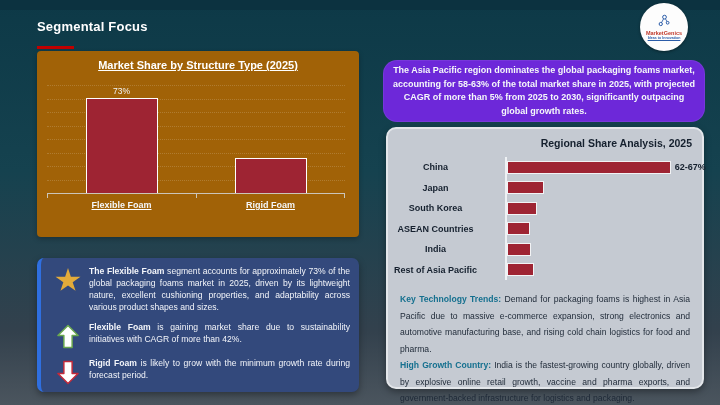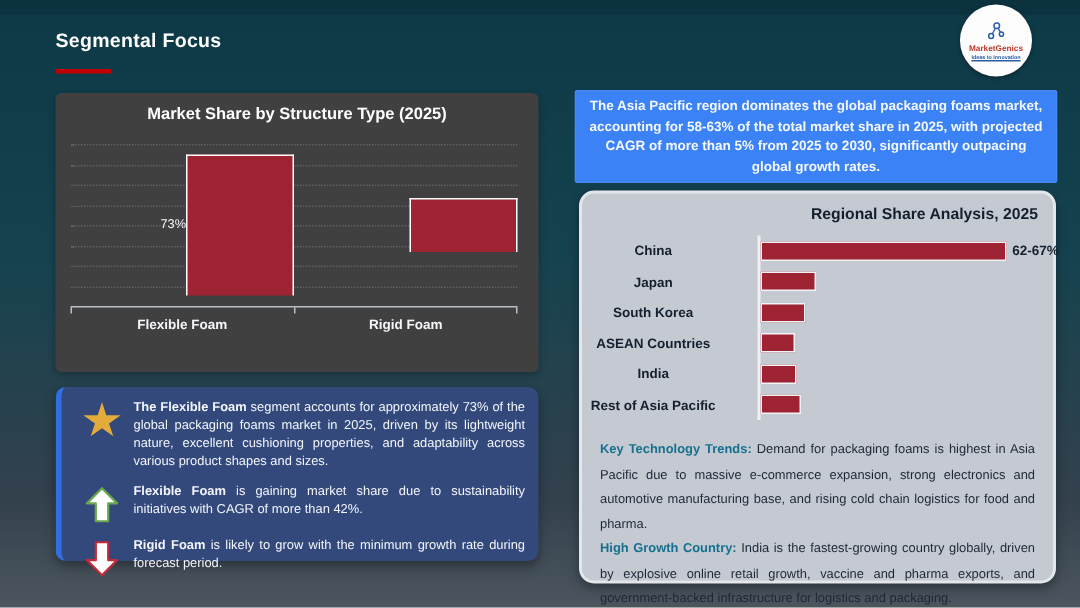--- a/index.html
+++ b/index.html
@@ -14,51 +14,51 @@
   .title { position:absolute; left:37px; top:19px; font-size:13px; font-weight:700; letter-spacing:.2px; }
   .title-underline { position:absolute; left:37px; top:46px; width:37px; height:3px; }
 
   .logo { position:absolute; left:640px; top:3px; width:48px; height:48px; border-radius:50%;
           background:#fdfdfd; display:flex; flex-direction:column; align-items:center; justify-content:center;
           box-shadow:0 1px 3px rgba(0,0,0,.4); }
   .logo .brand { font-size:5.5px; font-weight:700; color:#c0392b; margin-top:1px; }
   .logo .tagline { font-size:3.6px; font-weight:700; color:#2b5ca8; text-decoration:underline; }
 
   
-  .vpanel { position:absolute; left:37px; top:62px; width:322px; height:186px;
-            background:#404040; border-radius:4px; box-shadow:0 2px 5px rgba(0,0,0,.25); }
+  .vpanel { position:absolute; left:37px; top:51px; width:322px; height:186px;
+            background:#a16207; border-radius:4px; box-shadow:0 2px 5px rgba(0,0,0,.25);text-decoration:underline; }
   .vpanel-title { text-align:center; font-size:11px; font-weight:700; margin-top:8px; }
   .vplot { position:relative; margin:14px 14px 0 10px; height:108px; }
   .vgrid { position:absolute; inset:0; display:flex; flex-direction:column; }
   .vgrid .gl { flex:1; border-top:1px dotted rgba(255,255,255,.17); }
   .vbars { position:absolute; inset:0; display:flex; }
-  .vcol { flex:1; display:flex; flex-direction:row; justify-content:flex-end; align-items:center; }
+  .vcol { flex:1; display:flex; flex-direction:column; justify-content:flex-end; align-items:center; }
   .vbar-label { font-size:8.5px; color:#f2f5f8; margin-bottom:2px; }
   .vbar-fill { width:72px; background:#9e2433; border:1.5px solid #fff; border-bottom:none; }
   .vaxis { position:relative; margin:0 14px 0 10px; border-top:1px solid rgba(214,223,231,.8); height:4px; }
   .vaxis i { position:absolute; top:0; width:1px; height:4px; background:rgba(214,223,231,.8); }
   .vaxis i.t1{left:0;} .vaxis i.t2{left:50%;} .vaxis i.t3{right:0;}
   .vcats { display:flex; margin:3px 14px 0 10px; }
   .vcats span { flex:1; text-align:center; font-size:9px; font-weight:700; color:#f4f6f9; }
 
   
-  .infobox { position:absolute; left:37px; top:258px; width:322px; height:116px;
+  .infobox { position:absolute; left:37px; top:258px; width:322px; height:134px;
              background:#33497c; border-left:4px solid #2f6fe0; border-radius:7px;
              box-shadow:0 3px 7px rgba(0,0,0,.35); padding:8px 9px 6px 6px;
              display:flex; flex-direction:column; gap:9px; }
   .irow { display:flex; align-items:flex-start; }
   .icell { width:42px; flex:0 0 42px; display:flex; justify-content:center; padding-top:2px; }
   .itext { flex:1; font-size:8.6px; line-height:1.38; text-align:justify; color:#f3f5fa; }
   .itext b { font-weight:700; }
   .star { width:26px; height:25px; background:#e3ab3a;
           clip-path:polygon(50% 0%,61% 35%,98% 35%,68% 57%,79% 91%,50% 70%,21% 91%,32% 57%,2% 35%,39% 35%); }
 
   
   .callout { position:absolute; left:383px; top:60px; width:322px; height:62px;
-             background:#3b82f6; border:1px solid rgba(255,255,255,.07); border-radius:2px;
+             background:#6d28d9; border:1px solid rgba(255,255,255,.07); border-radius:14px;
              display:flex; align-items:center; justify-content:center; padding:4px 8px; }
   .callout p { font-size:9px; font-weight:700; text-align:center; line-height:1.5; color:#f5f8fa; }
 
   
   .gpanel { position:absolute; left:386px; top:127px; width:318px; height:262px;
             background:#c5cad2; border:2px solid #e3e6ea; border-radius:10px;
             box-shadow:0 3px 7px rgba(0,0,0,.35); padding:8px 10px 6px 5px; }
   .gpanel-title { text-align:right; font-size:10.5px; font-weight:700; color:#15202e; margin-bottom:8px; }
   .hchart { }
   .hrow { display:flex; align-items:center; height:20.5px; }

